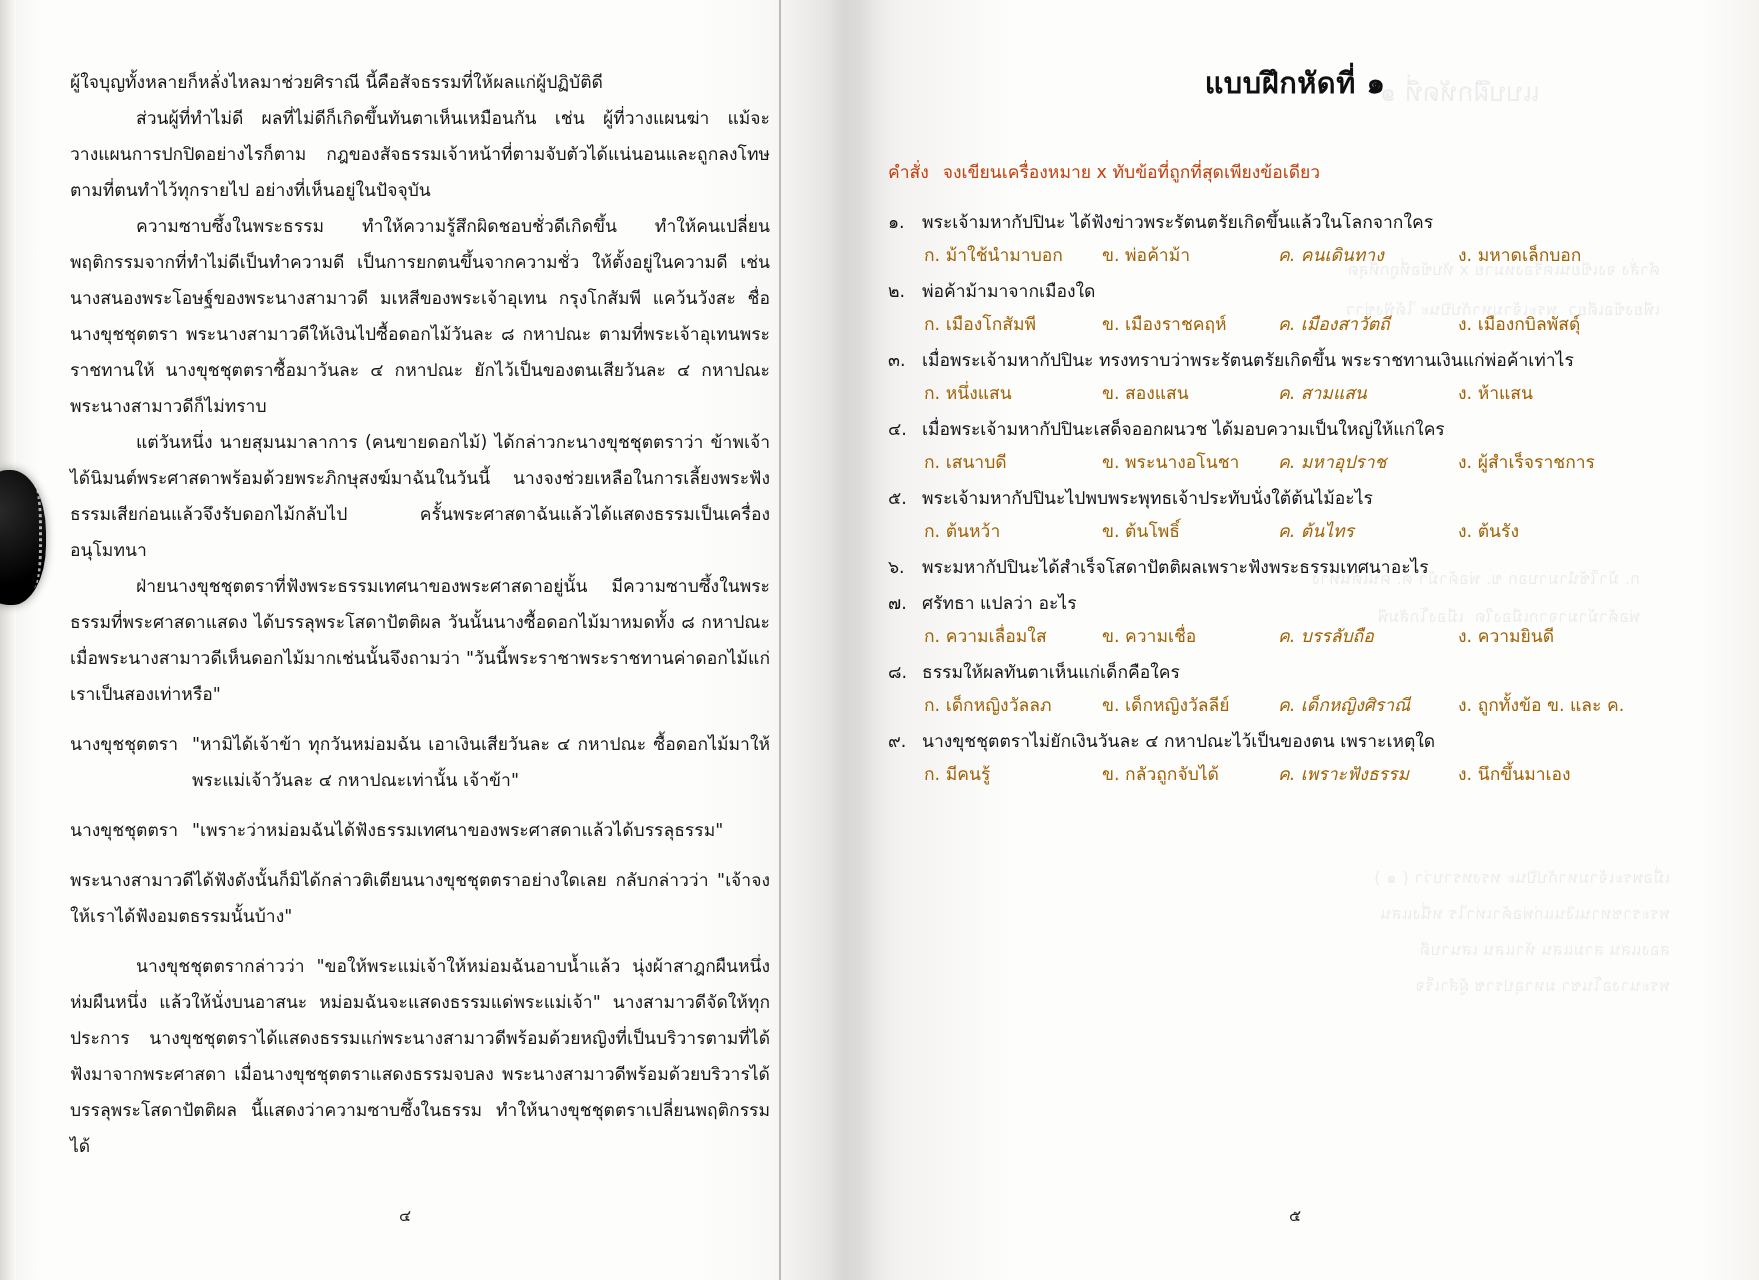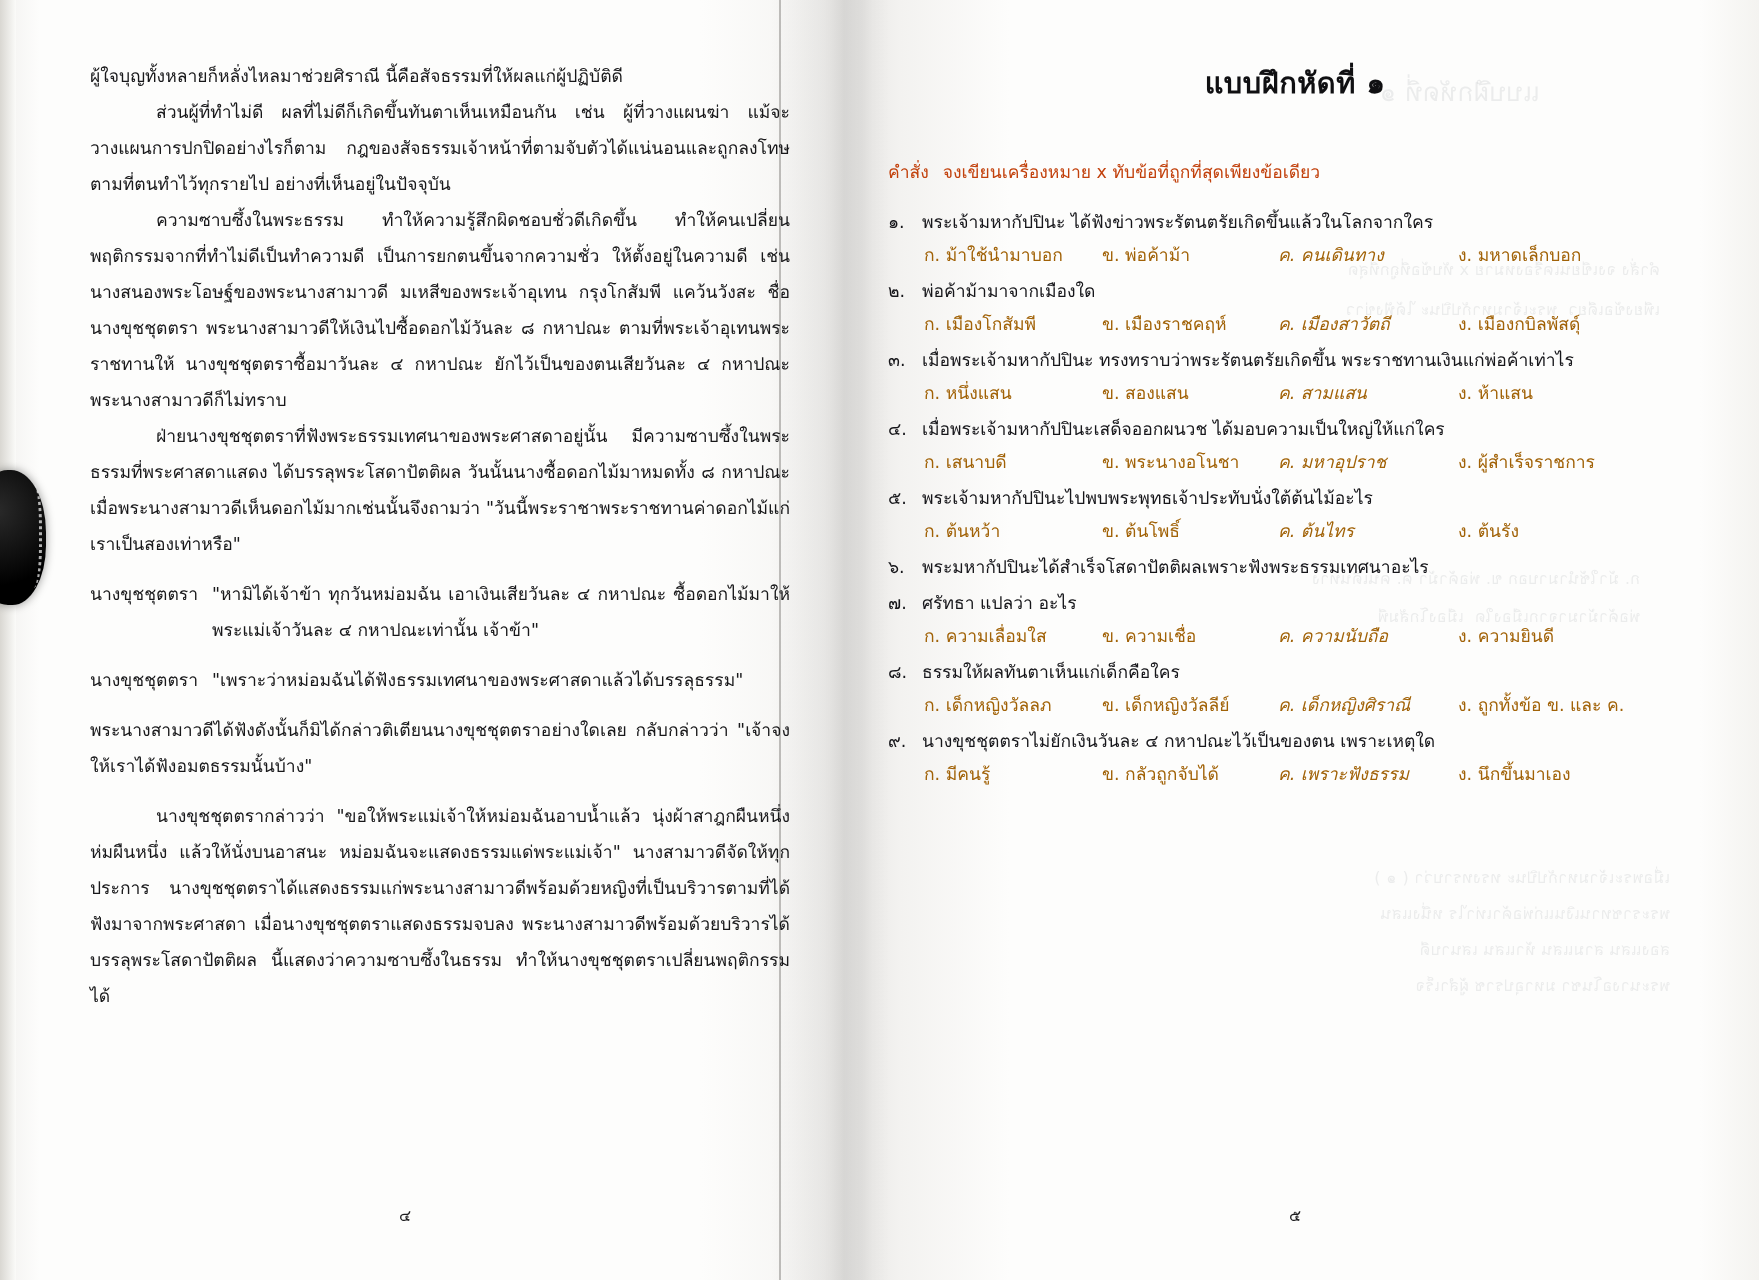--- a/index.html
+++ b/index.html
@@ -89,25 +89,24 @@
   .col-right { left: 880px; width: 830px; }
 
   .body-text {
     font-size: 17.5px;
     line-height: 36px;
     color: #18181a;
   }
   .left-body {
     position: absolute;
     left: 30px;
-    top: 58px;
+    top: 64px;
     width: 700px;
     text-align: justify;
     text-justify: inter-word;
-    margin-left: 20px;
   }
   .left-body p {
     margin: 0 0 0 0;
   }
   .p-indent { text-indent: 66px; }
   .p-gap { margin-top: 14px !important; }
 
   .dialog-row {
     display: flex;
     margin-top: 14px;
@@ -206,20 +205,21 @@
 พระราชทานเงินแก่พ่อค้าเท่าไร หนึ่งแสน
 สองแสน สามแสน ห้าแสน เสนาบดี
 พระนางอโนชา มหาอุปราช ผู้สำเร็จ</div>
 
   <div class="col col-left">
     <div class="left-body body-text">
 
       <p>ผู้ใจบุญทั้งหลายก็หลั่งไหลมาช่วยศิราณี นี้คือสัจธรรมที่ให้ผลแก่ผู้ปฏิบัติดี</p>
       <p class="p-indent">ส่วนผู้ที่ทำไม่ดี ผลที่ไม่ดีก็เกิดขึ้นทันตาเห็นเหมือนกัน เช่น ผู้ที่วางแผนฆ่า แม้จะวางแผนการปกปิดอย่างไรก็ตาม กฎของสัจธรรมเจ้าหน้าที่ตามจับตัวได้แน่นอนและถูกลงโทษตามที่ตนทำไว้ทุกรายไป อย่างที่เห็นอยู่ในปัจจุบัน</p>
       <p class="p-indent">ความซาบซึ้งในพระธรรม ทำให้ความรู้สึกผิดชอบชั่วดีเกิดขึ้น ทำให้คนเปลี่ยนพฤติกรรมจากที่ทำไม่ดีเป็นทำความดี เป็นการยกตนขึ้นจากความชั่ว ให้ตั้งอยู่ในความดี เช่น นางสนองพระโอษฐ์ของพระนางสามาวดี มเหสีของพระเจ้าอุเทน กรุงโกสัมพี แคว้นวังสะ ชื่อนางขุชชุตตรา พระนางสามาวดีให้เงินไปซื้อดอกไม้วันละ ๘ กหาปณะ ตามที่พระเจ้าอุเทนพระราชทานให้ นางขุชชุตตราซื้อมาวันละ ๔ กหาปณะ ยักไว้เป็นของตนเสียวันละ ๔ กหาปณะ พระนางสามาวดีก็ไม่ทราบ</p>
+      <p class="p-indent">แต่วันหนึ่ง นายสุมนมาลาการ (คนขายดอกไม้) ได้กล่าวกะนางขุชชุตตราว่า ข้าพเจ้าได้นิมนต์พระศาสดาพร้อมด้วยพระภิกษุสงฆ์มาฉันในวันนี้ นางจงช่วยเหลือในการเลี้ยงพระฟังธรรมเสียก่อนแล้วจึงรับดอกไม้กลับไป ครั้นพระศาสดาฉันแล้วได้แสดงธรรมเป็นเครื่องอนุโมทนา</p>
       <p class="p-indent">ฝ่ายนางขุชชุตตราที่ฟังพระธรรมเทศนาของพระศาสดาอยู่นั้น มีความซาบซึ้งในพระธรรมที่พระศาสดาแสดง ได้บรรลุพระโสดาปัตติผล วันนั้นนางซื้อดอกไม้มาหมดทั้ง ๘ กหาปณะ เมื่อพระนางสามาวดีเห็นดอกไม้มากเช่นนั้นจึงถามว่า "วันนี้พระราชาพระราชทานค่าดอกไม้แก่เราเป็นสองเท่าหรือ"</p>
 
       <div class="dialog-row">
         <div class="dialog-speaker">นางขุชชุตตรา</div>
         <div class="dialog-speech">"หามิได้เจ้าข้า ทุกวันหม่อมฉัน เอาเงินเสียวันละ ๔ กหาปณะ ซื้อดอกไม้มาให้พระแม่เจ้าวันละ ๔ กหาปณะเท่านั้น เจ้าข้า"</div>
       </div>
       <div class="dialog-row">
         <div class="dialog-speaker">นางขุชชุตตรา</div>
         <div class="dialog-speech">"เพราะว่าหม่อมฉันได้ฟังธรรมเทศนาของพระศาสดาแล้วได้บรรลุธรรม"</div>
       </div>
@@ -313,21 +313,21 @@
       </div>
 
       <div class="q-block">
         <div class="q-line">
           <span class="q-num">๗.</span>
           <span class="q-text">ศรัทธา  แปลว่า  อะไร</span>
         </div>
         <div class="choice-row">
           <span class="choice c0">ก. ความเลื่อมใส</span>
           <span class="choice c1">ข. ความเชื่อ</span>
-          <span class="choice c2">ค. ความนับถือ</span>
+          <span class="choice c2">ค. บรรลับถือ</span>
           <span class="choice c3">ง. ความยินดี</span>
         </div>
       </div>
 
       <div class="q-block">
         <div class="q-line">
           <span class="q-num">๘.</span>
           <span class="q-text">ธรรมให้ผลทันตาเห็นแก่เด็กคือใคร</span>
         </div>
         <div class="choice-row">

